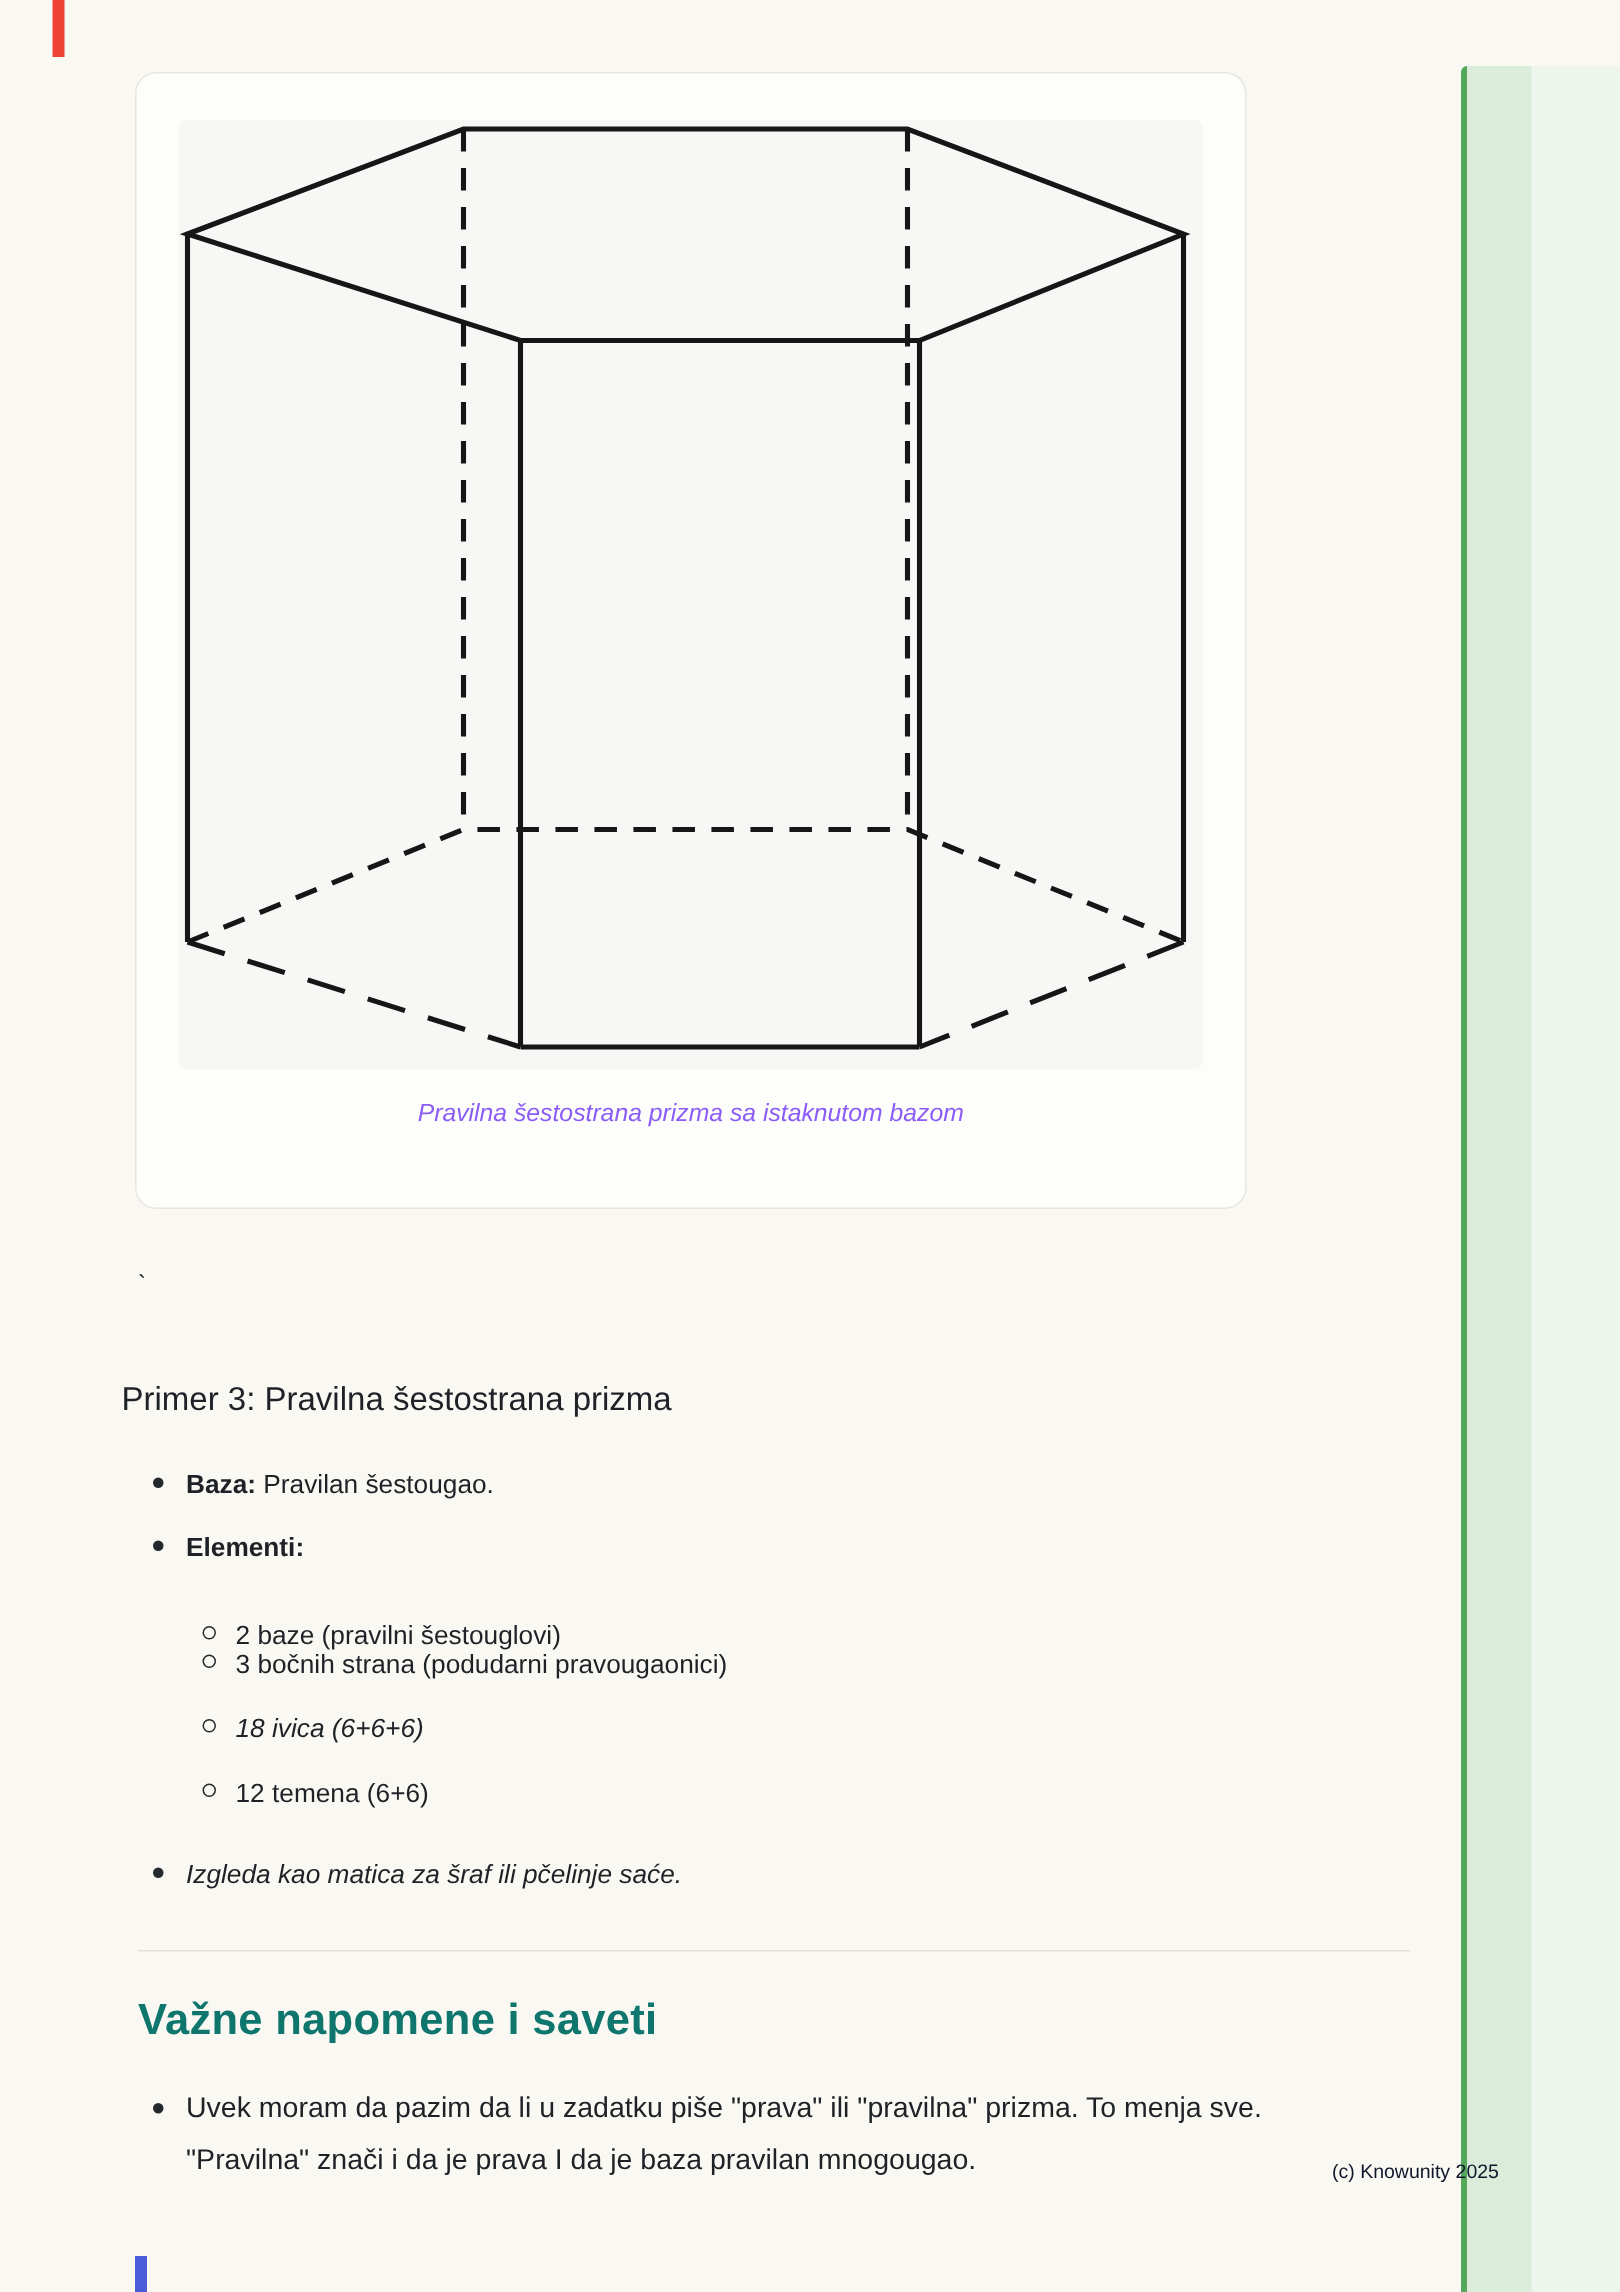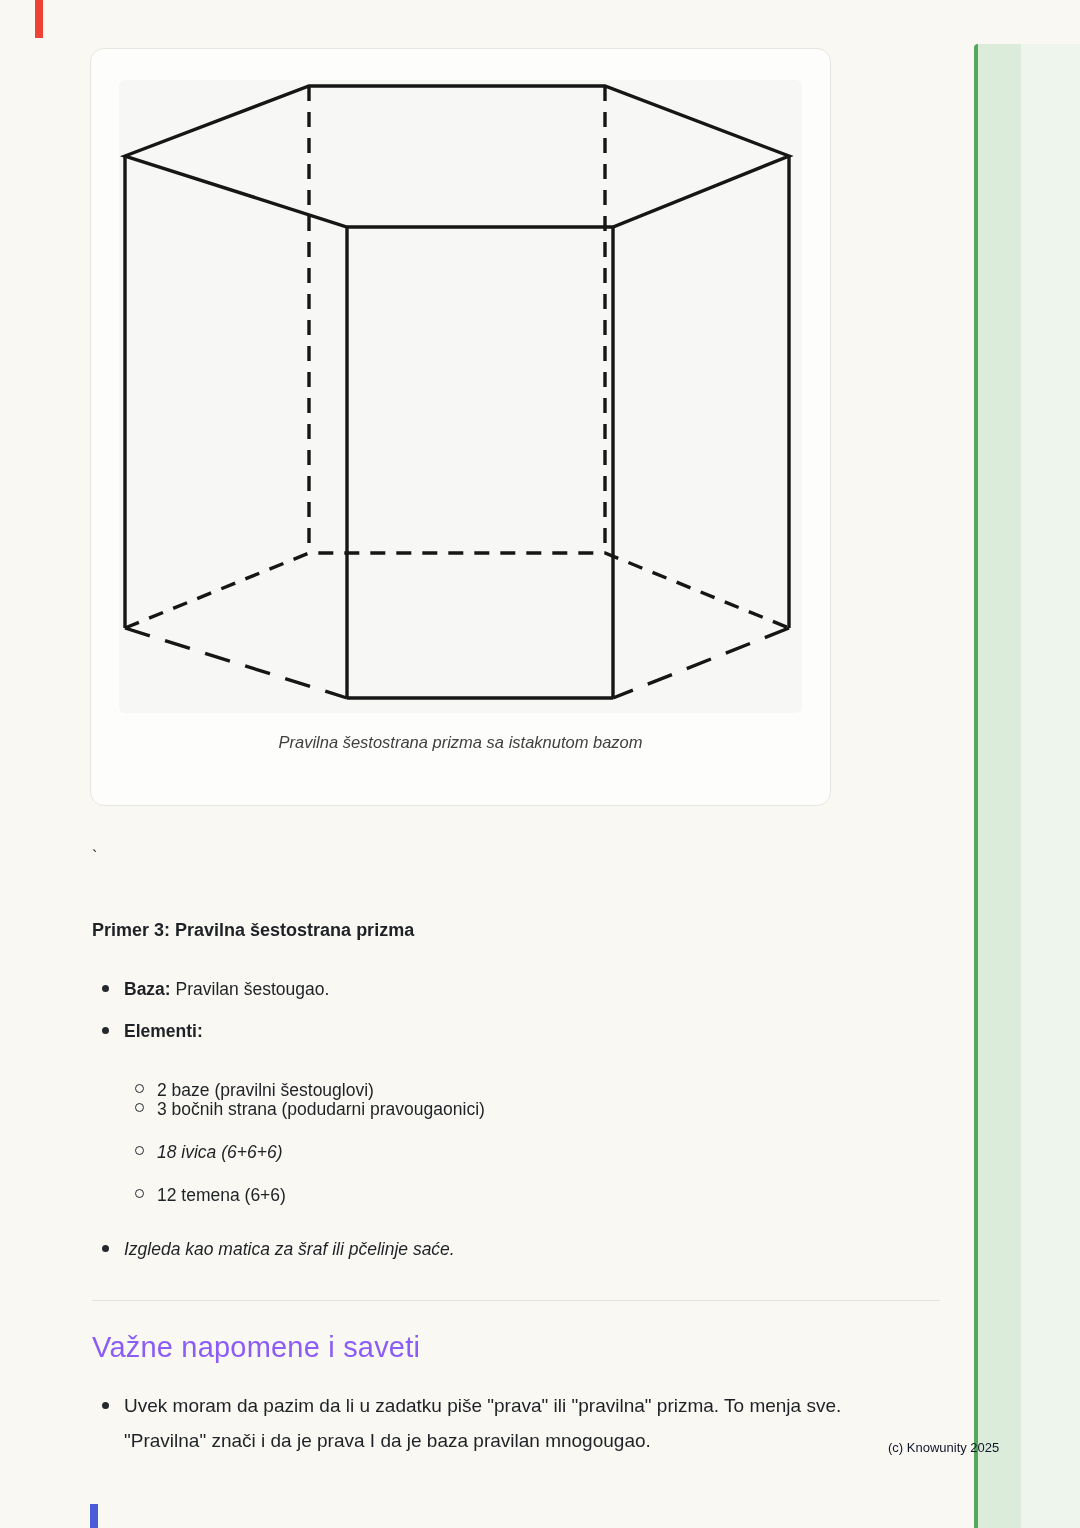--- a/index.html
+++ b/index.html
@@ -15,25 +15,25 @@
   .side-panel { position:absolute; left:974px; width:47px; top:44px; bottom:0;
     background:#dcecdb; border-left:4px solid #55a75b; box-sizing:border-box;
     border-top-left-radius:4px; }
 
   .figure-card { position:absolute; left:90px; top:48px; width:741px; height:758px;
     background:#fdfdfc; border:1px solid #e8e6e1; border-radius:14px; box-sizing:border-box; }
   .figure-image { position:absolute; left:28px; top:31px; width:683px; height:633px;
     background:#f7f7f5; border-radius:6px; }
   .figure-image svg { width:100%; height:100%; display:block; }
   .figure-caption { position:absolute; left:0; right:0; top:684px; text-align:center;
-    font-style:italic; color:#404040; font-size:16.5px; }
+    font-style:italic; color:#8b5cf6; font-size:16.5px; }
 
   .stray-char { position:absolute; left:92px; top:848px; font-size:16px; color:#1e2227; }
 
-  .example-heading { position:absolute; left:92px; top:920px; font-size:18px; font-weight:bold; }
+  .example-heading { position:absolute; left:81px; top:920px; font-size:22px; font-weight:normal; }
 
   .li { position:absolute; left:102px; display:flex; align-items:flex-start;
     font-size:17.5px; line-height:26px; }
   .li .dot { width:7px; height:7px; border-radius:50%; background:#24292e;
     margin:9px 15px 0 0; flex:none; }
   .li.sub { left:135px; }
   .li.sub .circle { width:7px; height:7px; border-radius:50%; border:1.8px solid #24292e;
     background:transparent; margin:7px 13px 0 0; flex:none; }
   .li b { font-weight:bold;text-align:right; }
   .li.italic { font-style:italic;justify-content:space-between; }
@@ -43,21 +43,21 @@
   .pos-s1 { top:1053px;margin-top:24px; }
   .pos-s2 { top:1096px; }
   .pos-s3 { top:1139px;font-style:italic; }
   .pos-s4 { top:1182px; }
   .pos-b3 { top:1236px; }
 
   .divider { position:absolute; left:92px; top:1300px; width:848px; height:0;
     border-top:1px solid #e5e2da; }
 
   .notes-heading { position:absolute; left:92px; top:1331px; font-size:29px;
-    font-weight:normal; color:#8b5cf6; letter-spacing:0.2px; }
+    font-weight:bold; color:#0f766e; letter-spacing:0.2px; }
 
   .notes-li { position:absolute; left:102px; top:1388px; width:758px; display:flex;
     align-items:flex-start; font-size:19px; line-height:35px; }
   .notes-li .dot { width:7px; height:7px; border-radius:50%; background:#24292e;
     margin:14px 15px 0 0; flex:none; }
   .notes-li .txt { width:732px; }
 
   .copyright { position:absolute; left:888px; top:1440px; font-size:13px; color:#0f172a; z-index:5; }
 </style>
 </head>

